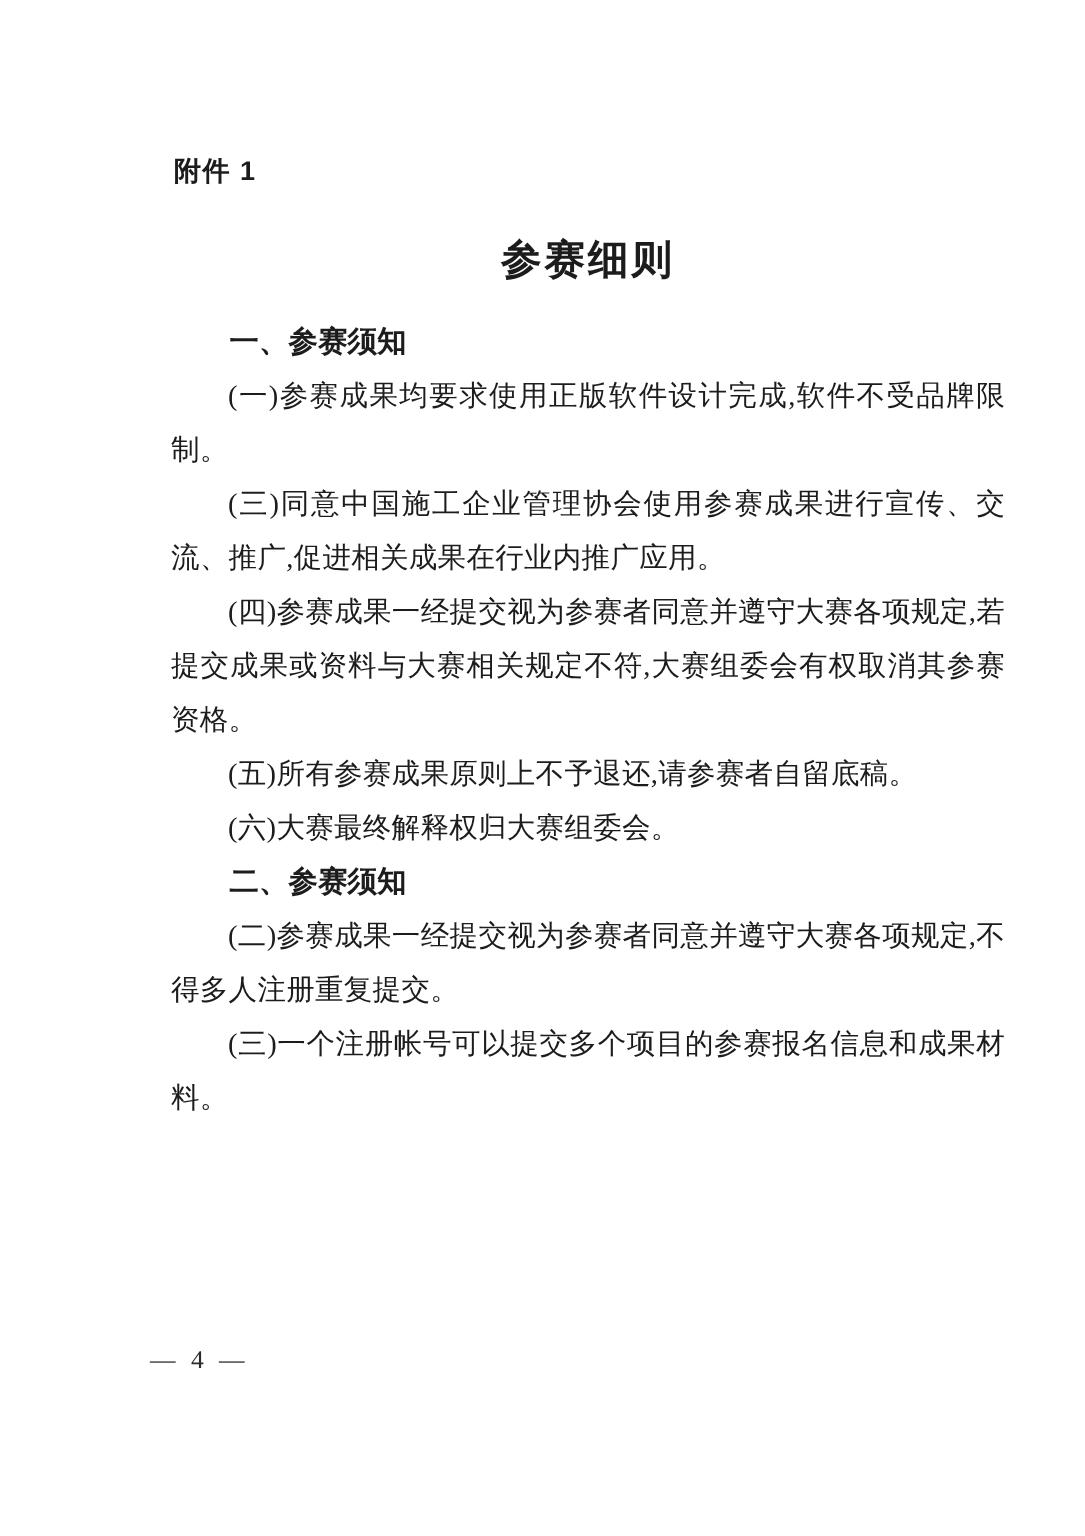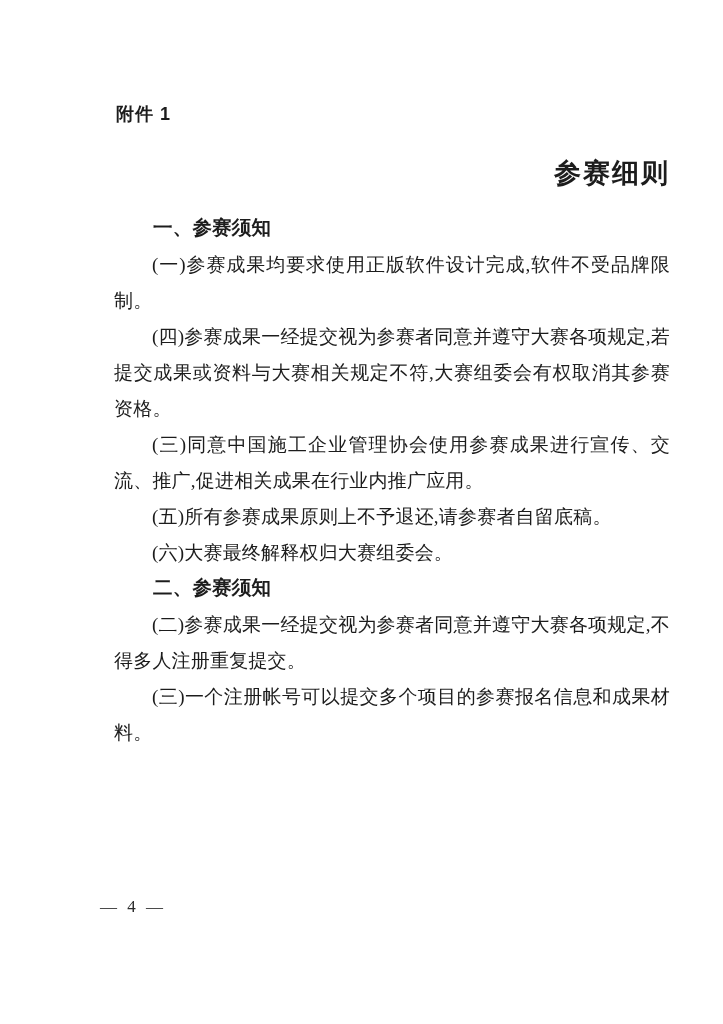--- a/index.html
+++ b/index.html
@@ -21,40 +21,40 @@
   .attachment {
     margin: 103px 0 0 92px;
     font-family: "Liberation Sans", "DejaVu Sans", sans-serif;
     font-weight: bold;
     font-size: 18px;
     line-height: 22px;
     letter-spacing: 1px;
   }
   .doc-title {
     margin: 30px 77px 0 90px;
-    text-align: right;
+    text-align: center;
     font-family: "Liberation Sans", "DejaVu Sans", sans-serif;
     font-weight: bold;
     font-size: 27px;
     line-height: 36px;
     letter-spacing: 2px;
   }
   .content {
     margin: 20px 77px 0 90px;
     width: 556px;
     font-size: 19px;
     line-height: 36px;
     text-align: justify;
     text-justify: inter-character;
     letter-spacing: 0.2px;
   }
   .content h2 {
     margin: 0;
     text-indent: 2em;
-    font-family: Liberation Mono, monospace;
+    font-family: Liberation Serif, serif;
     font-weight: bold;
     font-size: 19.5px;
     line-height: 36px;
   }
   .content p {
     margin: 0;
     text-indent: 2em;
   }
   .footer-pagenum {
     position: absolute;
@@ -75,23 +75,23 @@
 
   <h1 class="doc-title">参赛细则</h1>
 
   <div class="content">
 
     <h2>一、参赛须知</h2>
 
     <p>(一)参赛成果均要求使用正版软件设计完成,软件不受品牌限制。</p>
 
 
+    <p>(三)同意中国施工企业管理协会使用参赛成果进行宣传、交流、推广,促进相关成果在行业内推广应用。</p>
+
     <p>(四)参赛成果一经提交视为参赛者同意并遵守大赛各项规定,若提交成果或资料与大赛相关规定不符,大赛组委会有权取消其参赛资格。</p>
-
-    <p>(三)同意中国施工企业管理协会使用参赛成果进行宣传、交流、推广,促进相关成果在行业内推广应用。</p>
 
     <p>(五)所有参赛成果原则上不予退还,请参赛者自留底稿。</p>
 
     <p>(六)大赛最终解释权归大赛组委会。</p>
 
     <h2>二、参赛须知</h2>
 
 
     <p>(二)参赛成果一经提交视为参赛者同意并遵守大赛各项规定,不得多人注册重复提交。</p>
 

